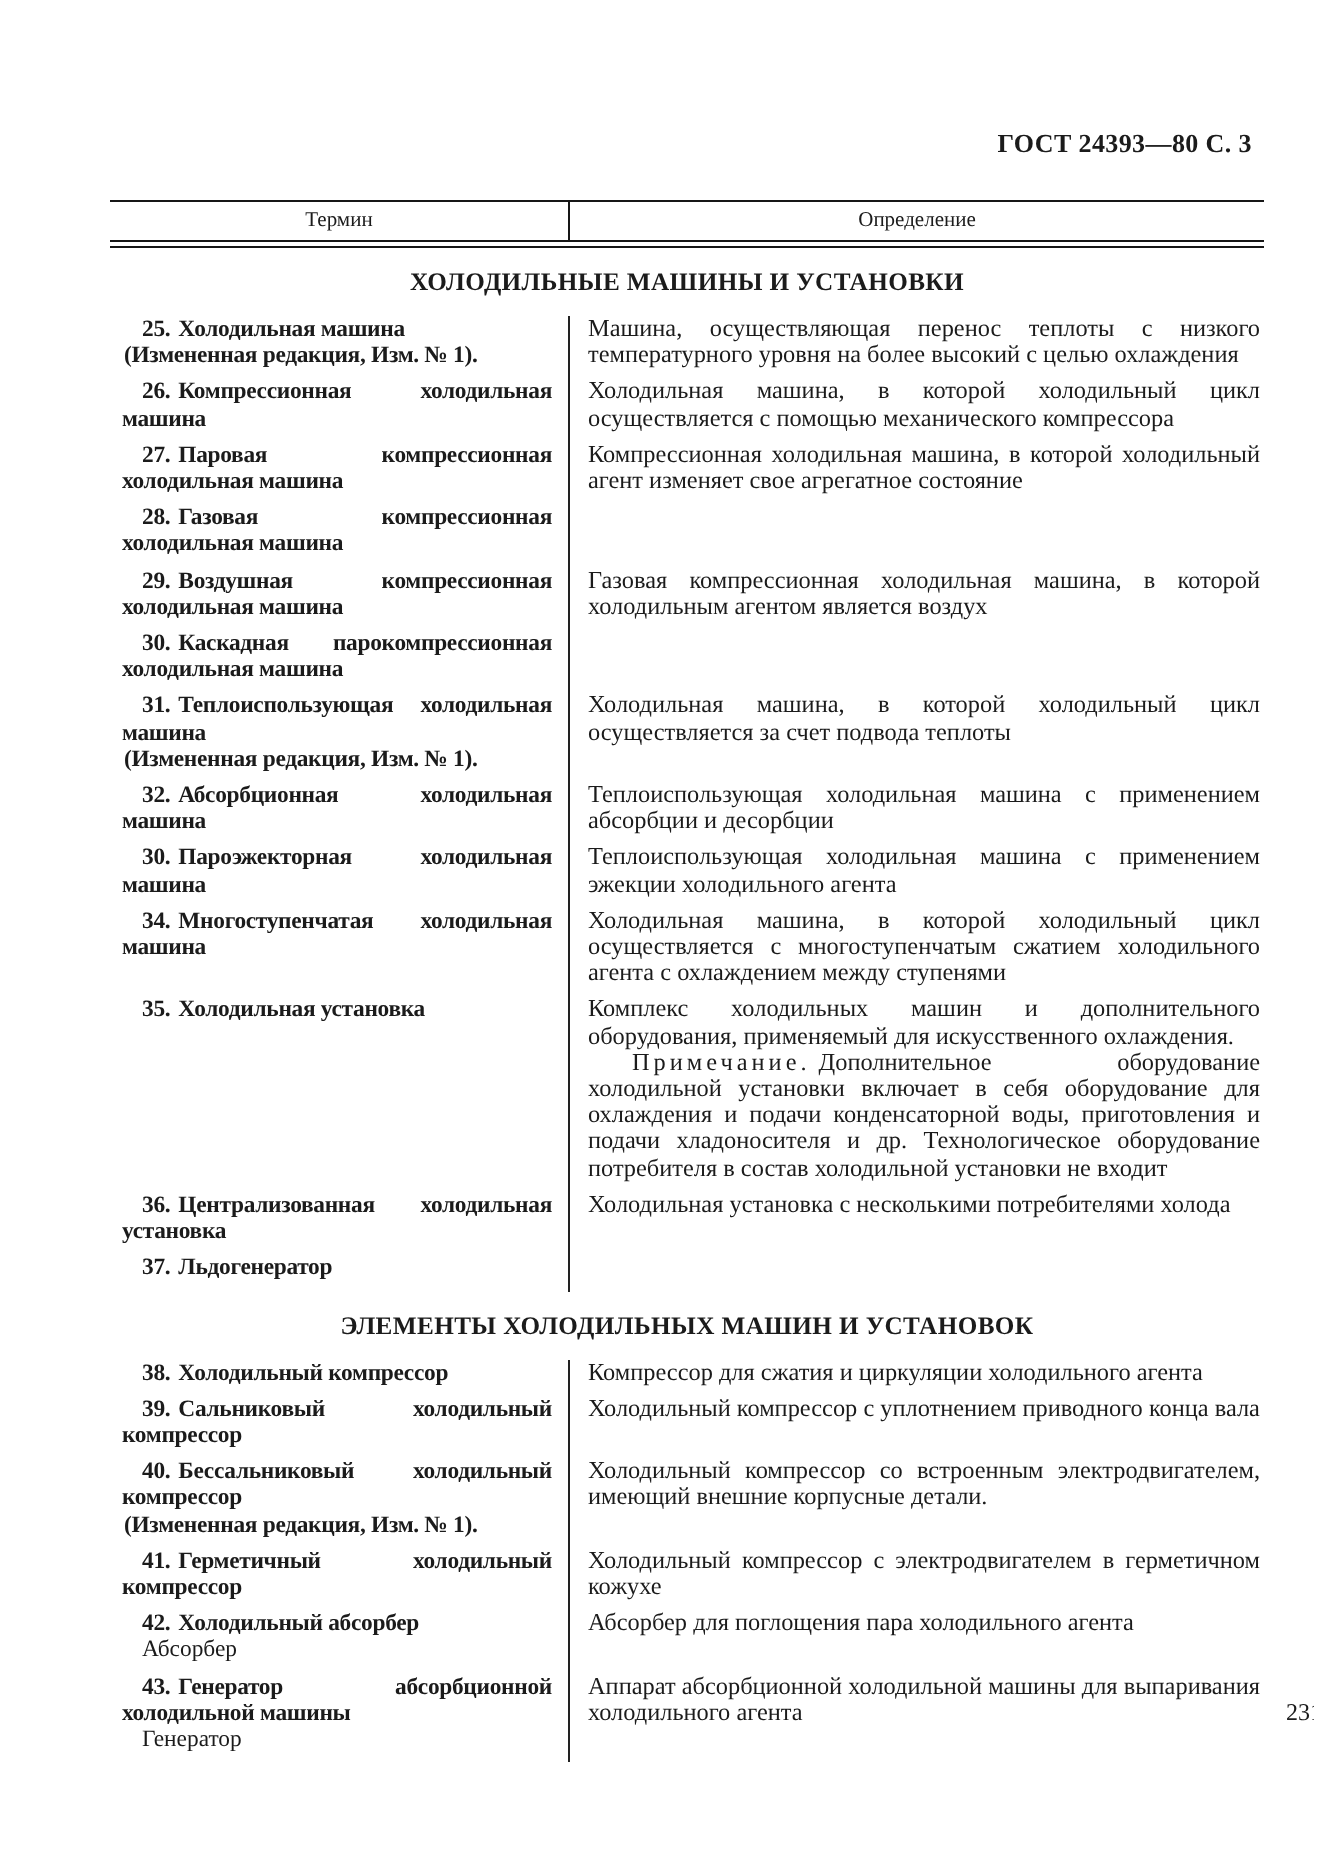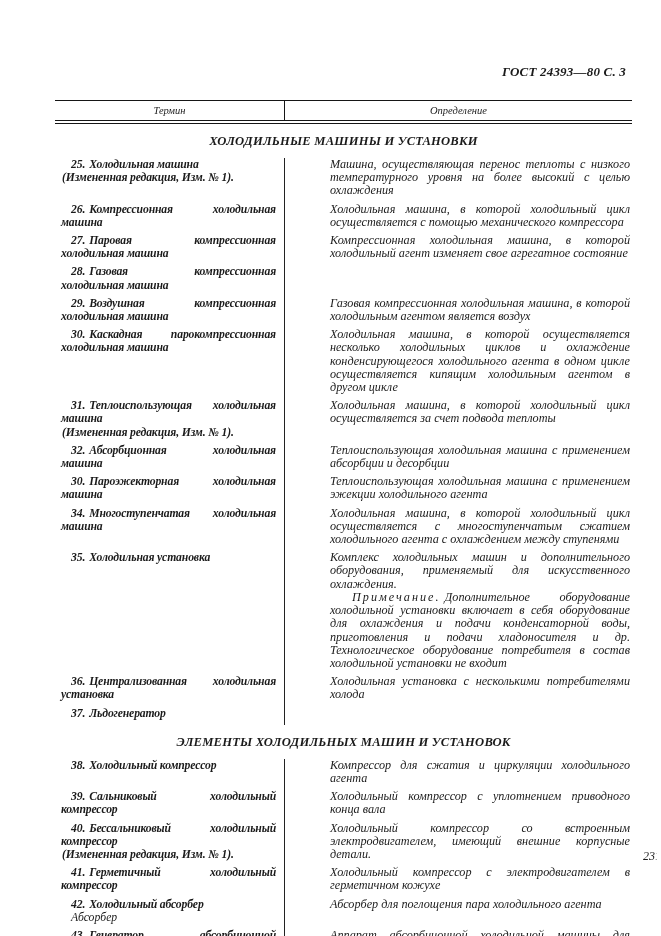--- a/index.html
+++ b/index.html
@@ -1,21 +1,21 @@
 <!DOCTYPE html>
 <html lang="ru"><head>
 <meta charset="utf-8">
 <style>
   html,body{margin:0;padding:0;background:#ffffff;}
   body{
     width:661px;height:936px;
     font-family:"Liberation Serif","DejaVu Serif",serif;
     color:#1b1b1b;
   }
-  .page{position:relative;width:657px;height:936px;overflow:hidden;background:#fff;font-style:italic;}
+  .page{position:relative;width:657px;height:936px;overflow:hidden;background:#fff;}
 
   .doc-header{
     position:absolute;top:64px;right:31px;
     font-weight:bold;font-size:13px;letter-spacing:0.2px;
   }
 
   .gost-table{position:absolute;left:55px;top:100px;width:577px;}
 
   .thead{
     display:flex;align-items:stretch;
@@ -25,21 +25,21 @@
   .th{display:flex;align-items:center;justify-content:center;}
   .th-term{width:230px;border-right:1px solid #161616;box-sizing:border-box;}
   .th-def{flex:1;}
   .double-rule{height:2px;border-top:1.5px solid #161616;border-bottom:1.5px solid #161616;}
 
   .section-title{
     text-align:center;font-weight:bold;font-size:12.6px;
     margin:10px 0 9px 0;letter-spacing:0.2px;
   }
 
-  .row{display:flex;align-items:stretch;gap:36px;}
+  .row{display:flex;align-items:stretch;}
   .cell{box-sizing:border-box;}
   .term-cell{
     width:230px;border-right:1px solid #222;
     padding:0 8px 5px 6px;
     font-weight:bold;font-size:11.7px;line-height:13.2px;
     text-align:justify;letter-spacing:-0.15px;
   }
   .def-cell{
     flex:1;padding:0 2px 5px 9px;
     font-size:12.2px;line-height:13.2px;text-align:justify;
@@ -108,23 +108,20 @@
       <p class="term-line"><span class="num">29.</span><span class="term-text">Воздушная компрессионная холодильная машина</span></p>
     </div>
     <div class="cell def-cell">
       <p class="def-text">Газовая компрессионная холодильная машина, в которой холодильным агентом является воздух</p>
     </div>
   </div>
           <div class="row">
     <div class="cell term-cell">
       <p class="term-line"><span class="num">30.</span><span class="term-text">Каскадная парокомпрессионная холодильная машина</span></p>
     </div>
-    <div class="cell def-cell">
-      <p class="def-text">Холодильная машина, в которой осуществляется несколько холодильных циклов и охлаждение конденсирующегося холодильного агента в одном цикле осуществляется кипящим холодильным агентом в другом цикле</p>
-    </div>
   </div>
           <div class="row">
     <div class="cell term-cell">
       <p class="term-line"><span class="num">31.</span><span class="term-text">Теплоиспользующая холодильная машина</span></p>
     <p class="note-line">(Измененная редакция, Изм. № 1).</p>
             </div>
     <div class="cell def-cell">
       <p class="def-text">Холодильная машина, в которой холодильный цикл осуществляется за счет подвода теплоты</p>
     </div>
   </div>

